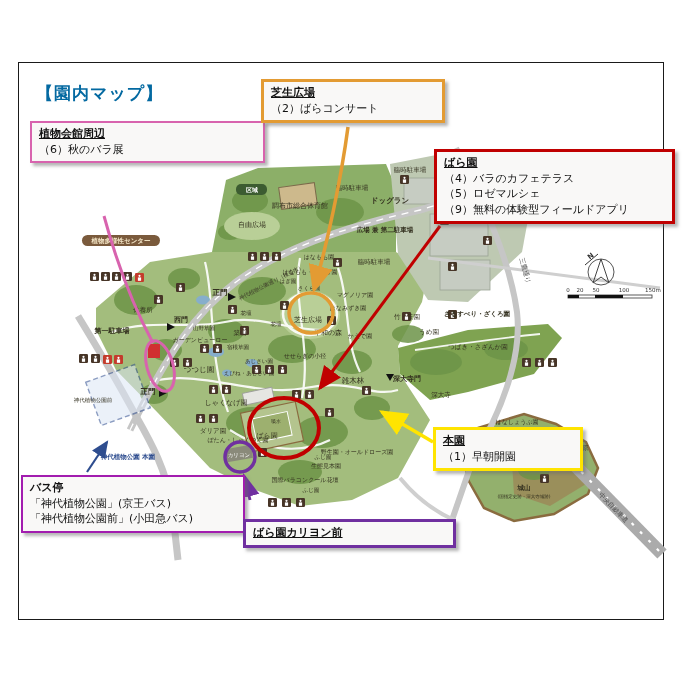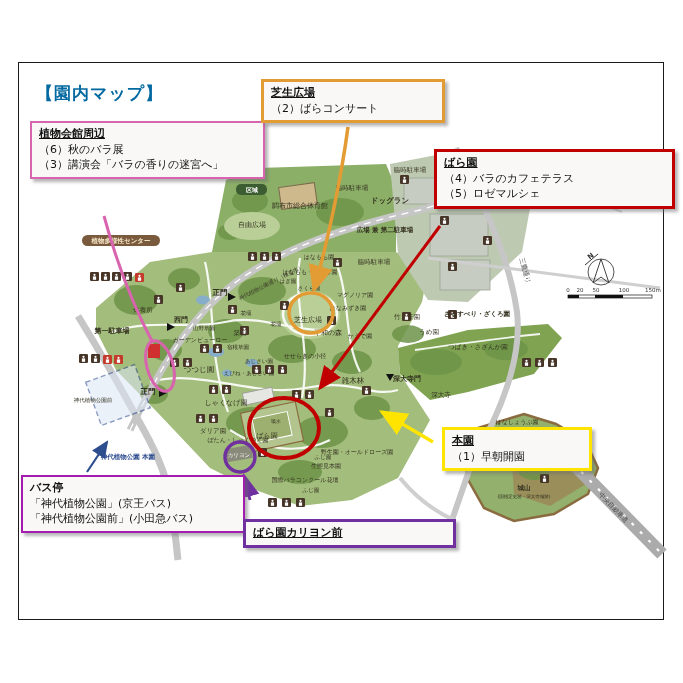--- a/index.html
+++ b/index.html
@@ -11,21 +11,21 @@
   #page-title{position:absolute;left:36px;top:82px;font-size:17px;font-weight:bold;
               color:#0369a1;letter-spacing:1px;}
   .callout{position:absolute;background:#f9f8f7;color:#111;font-size:11px;line-height:1.42;
            padding:3px 7px 4px 7px;box-shadow:3px 3px 3px rgba(110,110,110,.5);z-index:5;}
   .co-title{font-weight:bold;text-decoration:underline;}
   .co-title.nou{text-decoration:none;}
   .co-line{white-space:nowrap;}
   .pink  {left:30px; top:121px;width:217px;border:2px solid #d863ae;}
   .orange{left:261px;top:79px; width:164px;border:3px solid #e39b33;}
   .red   {left:434px;top:149px;width:221px;border:3px solid #c00000;}
-  .yellow{left:442px;top:427px;width:130px;border:3px solid #ffe400;}
+  .yellow{left:433px;top:427px;width:130px;border:3px solid #ffe400;}
   .blue  {left:21px; top:475px;width:206px;border:2px solid #a21caf;}
   .purple{left:243px;top:483px;width:193px;border:3px solid #7030a0;margin-top:36px;}
 </style>
 </head>
 <body>
 
 <div id="page">
   <div id="frame"></div>
 
   <svg id="map-svg" viewBox="0 0 683 683" xmlns="http://www.w3.org/2000/svg">
@@ -482,32 +482,32 @@
       <path d="M433,442 L382,412" stroke-width="3.5" marker-end="url(#ah-yellow)" stroke="#ffe400"></path>
       <path d="M87,472 L107,442" stroke-width="2.2" marker-end="url(#ah-blue)" stroke="#2e4d8f"></path>
     </g>
   </svg>
 
   <div id="page-title">【園内マップ】</div>
 
   <div class="callout pink">
     <div class="co-title">植物会館周辺</div>
     <div class="co-line">（6）秋のバラ展</div>
-    <div class="co-line">（3）講演会「バラの香りの迷宮へ」</div>
   </div>
 
   <div class="callout orange">
     <div class="co-title">芝生広場</div>
     <div class="co-line">（2）ばらコンサート</div>
   </div>
 
   <div class="callout red">
     <div class="co-title">ばら園</div>
     <div class="co-line">（4）バラのカフェテラス</div>
     <div class="co-line">（5）ロゼマルシェ</div>
+    <div class="co-line">（9）無料の体験型フィールドアプリ</div>
   </div>
 
   <div class="callout yellow">
     <div class="co-title">本園</div>
     <div class="co-line">（1）早朝開園</div>
   </div>
 
   <div class="callout blue">
     <div class="co-title nou">バス停</div>
     <div class="co-line">「神代植物公園」(京王バス)</div>

